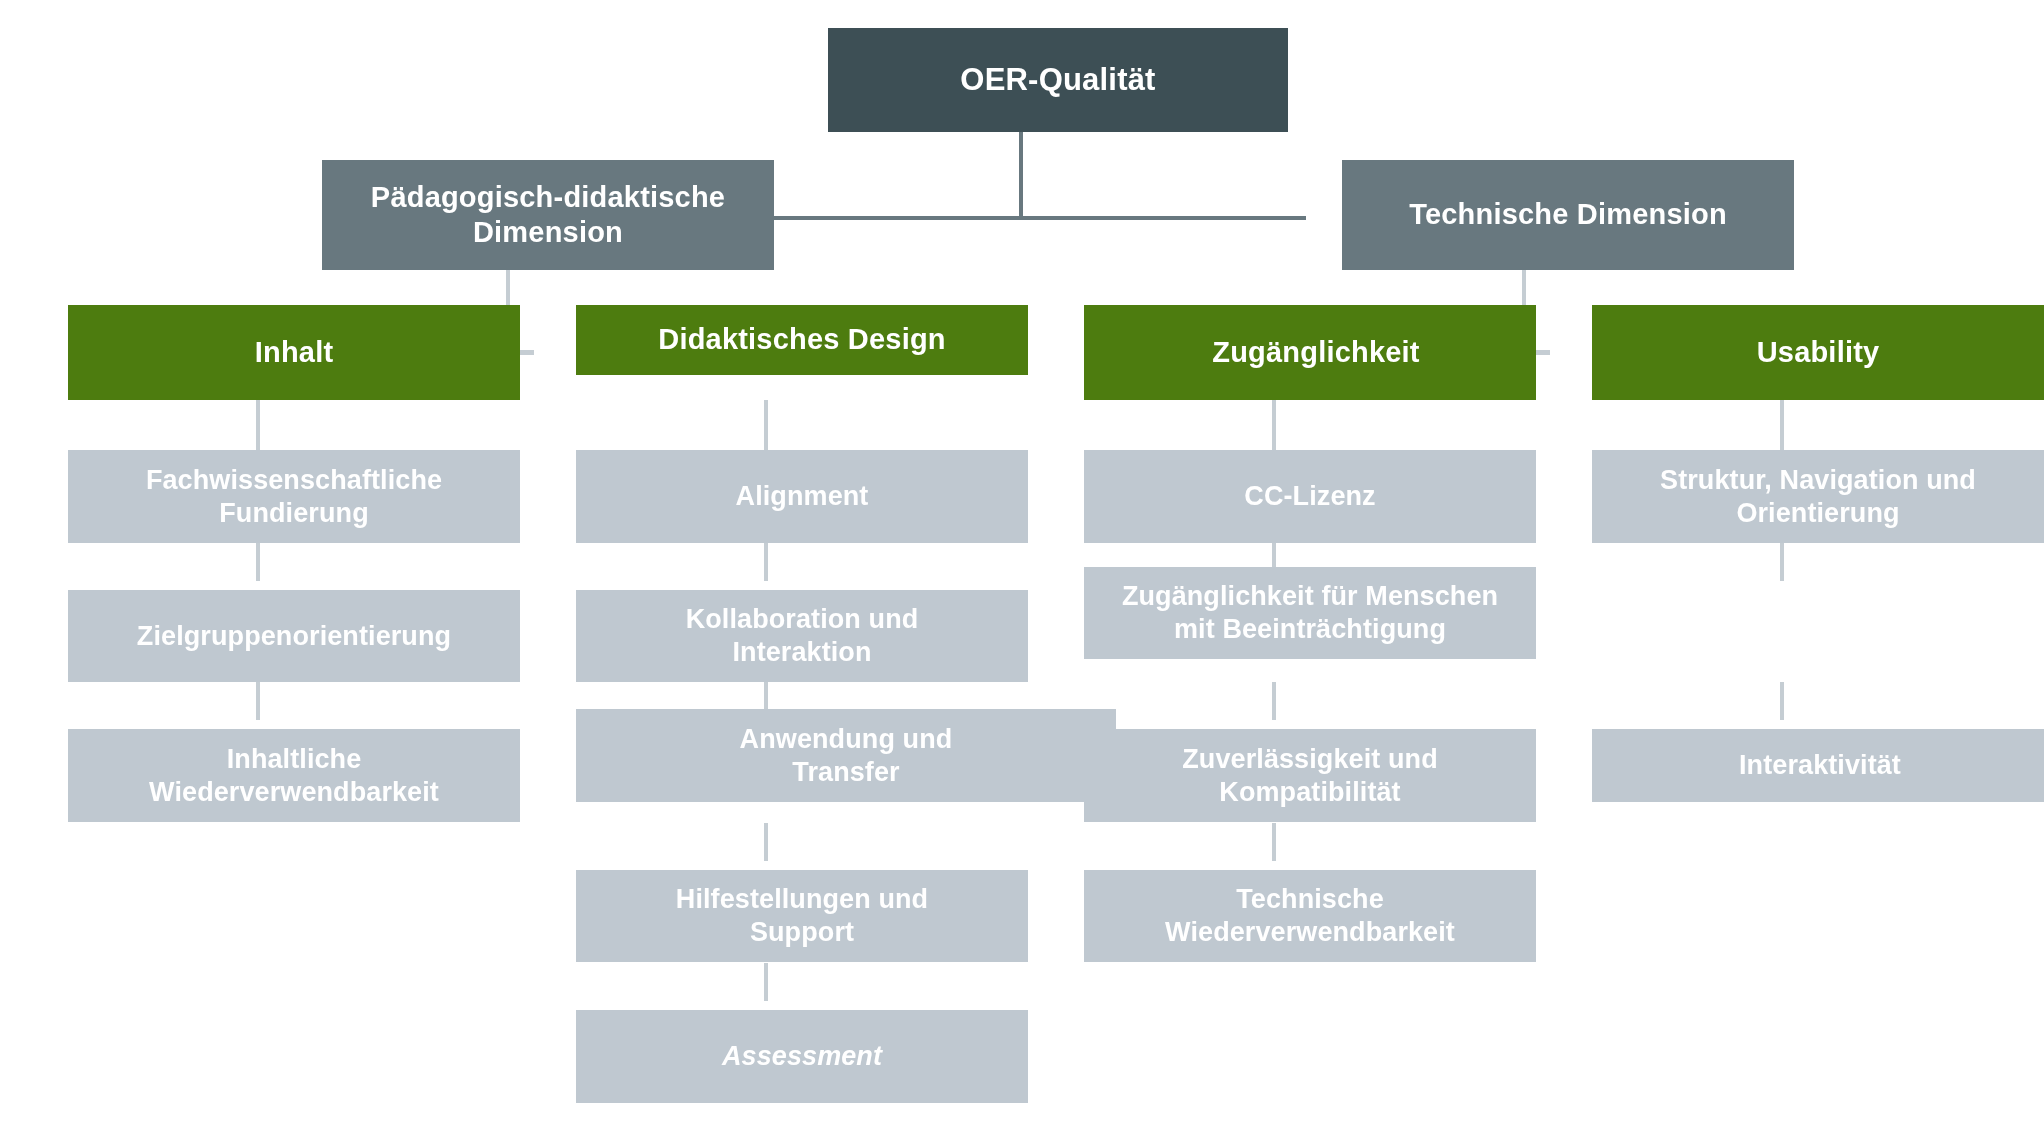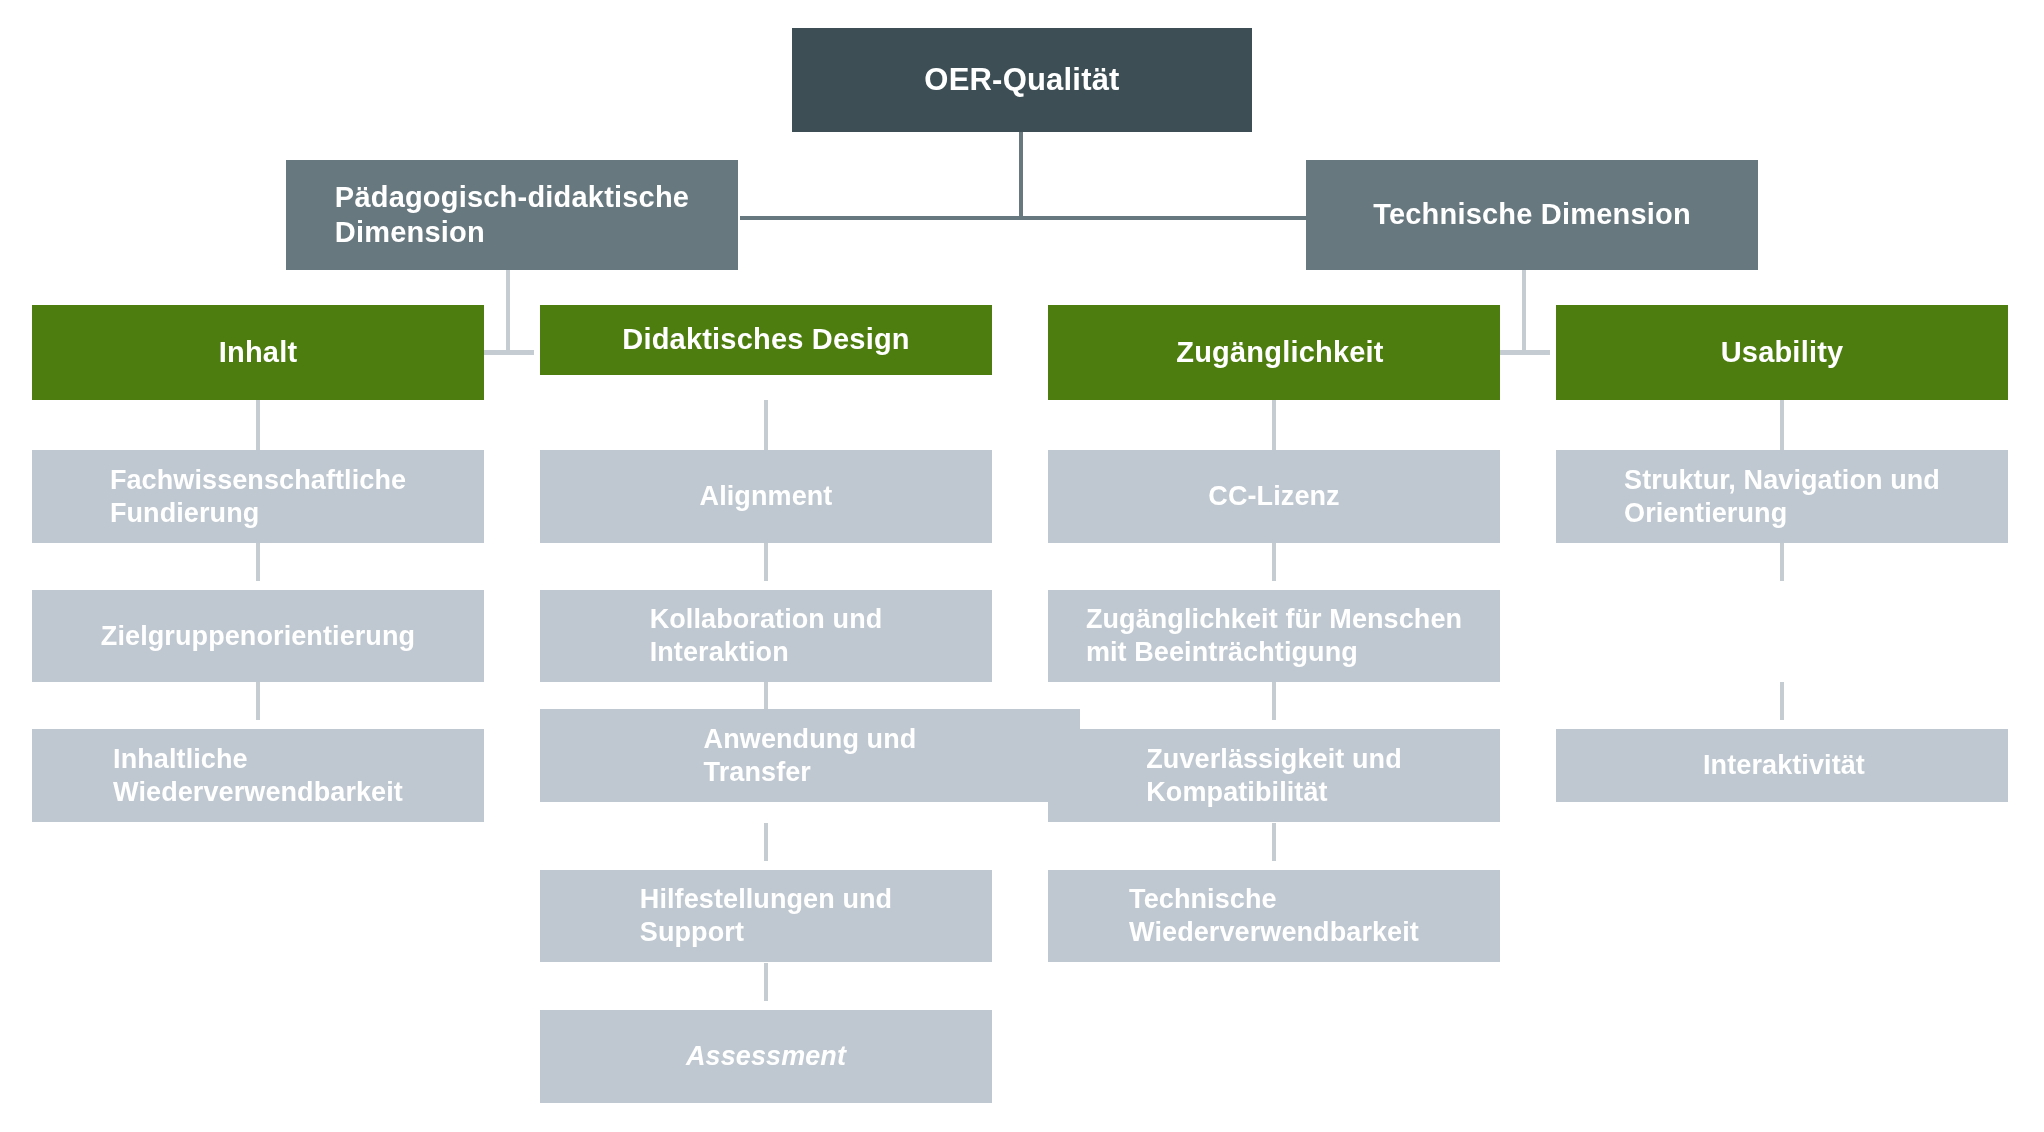--- a/index.html
+++ b/index.html
@@ -17,27 +17,28 @@
     height: 1132px;
     background: #ffffff;
     overflow: hidden;
   }
   .node {
     position: absolute;
     box-sizing: border-box;
     display: flex;
     align-items: center;
     justify-content: center;
-    text-align: left;
+    text-align: center;
     color: #ffffff;
     font-weight: bold;
     line-height: 1.22;
     padding: 4px 14px;
     z-index: 3;
     white-space: pre-line;
+    margin-left: 36px;
   }
   .lvl-root {
     background: #3d4f55;
     font-size: 31px;
     letter-spacing: 0.2px;
   }
   .lvl-dim {
     background: #68787f;
     font-size: 29px;
     letter-spacing: 0.2px;
@@ -117,21 +118,21 @@
   <div class="node lvl-leaf" style="left:540px; top:450px; width:452px; height:93px;">Alignment</div>
   <div class="node lvl-leaf" style="left:540px; top:590px; width:452px; height:92px;">Kollaboration und
 Interaktion</div>
   <div class="node lvl-leaf" style="left:540px; top:709px; width:540px; height:93px;">Anwendung und
 Transfer</div>
   <div class="node lvl-leaf" style="left:540px; top:870px; width:452px; height:92px;">Hilfestellungen und
 Support</div>
   <div class="node lvl-leaf" style="left:540px; top:1010px; width:452px; height:93px;font-style:italic;">Assessment</div>
 
   <div class="node lvl-leaf" style="left:1048px; top:450px; width:452px; height:93px;">CC-Lizenz</div>
-  <div class="node lvl-leaf" style="left:1048px; top:590px; width:452px; height:92px;">Zugänglichkeit für Menschen
+  <div class="node lvl-leaf" style="left:1048px; top:567px; width:452px; height:92px;">Zugänglichkeit für Menschen
 mit Beeinträchtigung</div>
   <div class="node lvl-leaf" style="left:1048px; top:729px; width:452px; height:93px;">Zuverlässigkeit und
 Kompatibilität</div>
   <div class="node lvl-leaf" style="left:1048px; top:870px; width:452px; height:92px;">Technische
 Wiederverwendbarkeit</div>
 
   <div class="node lvl-leaf" style="left:1556px; top:450px; width:452px; height:93px;">Struktur, Navigation und
 Orientierung</div>
   <div class="node lvl-leaf" style="left:1556px; top:729px; width:452px; height:73px;padding-left:18px;">Interaktivität</div>
 

